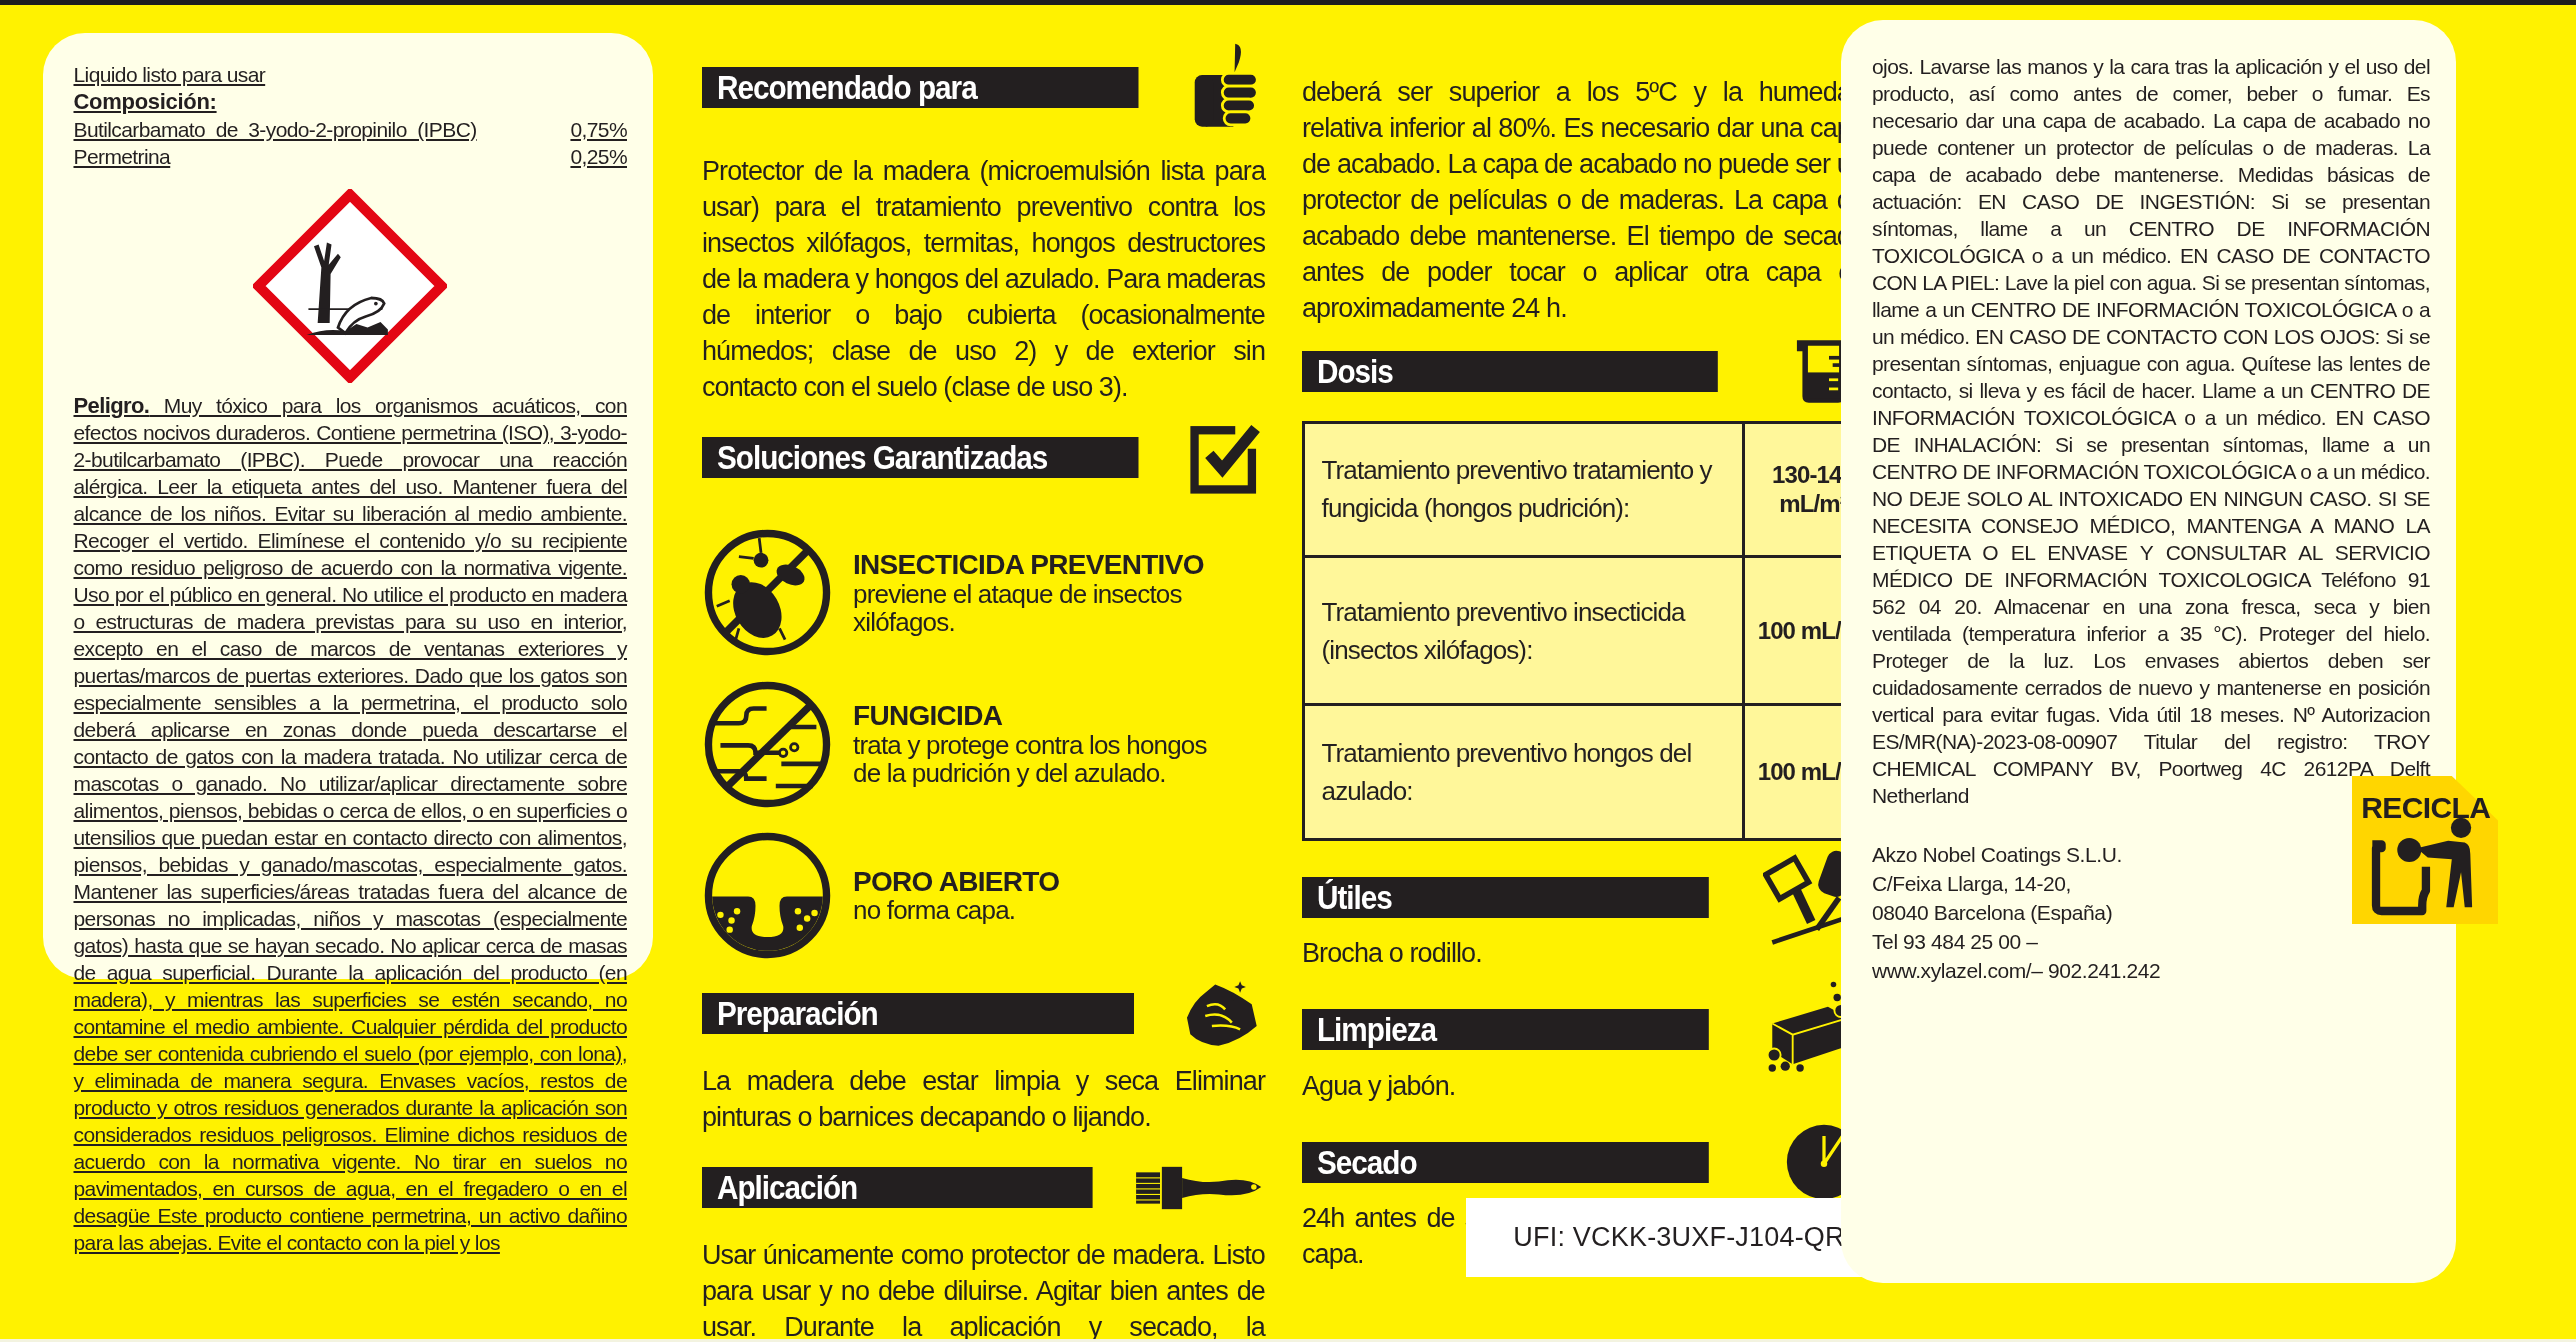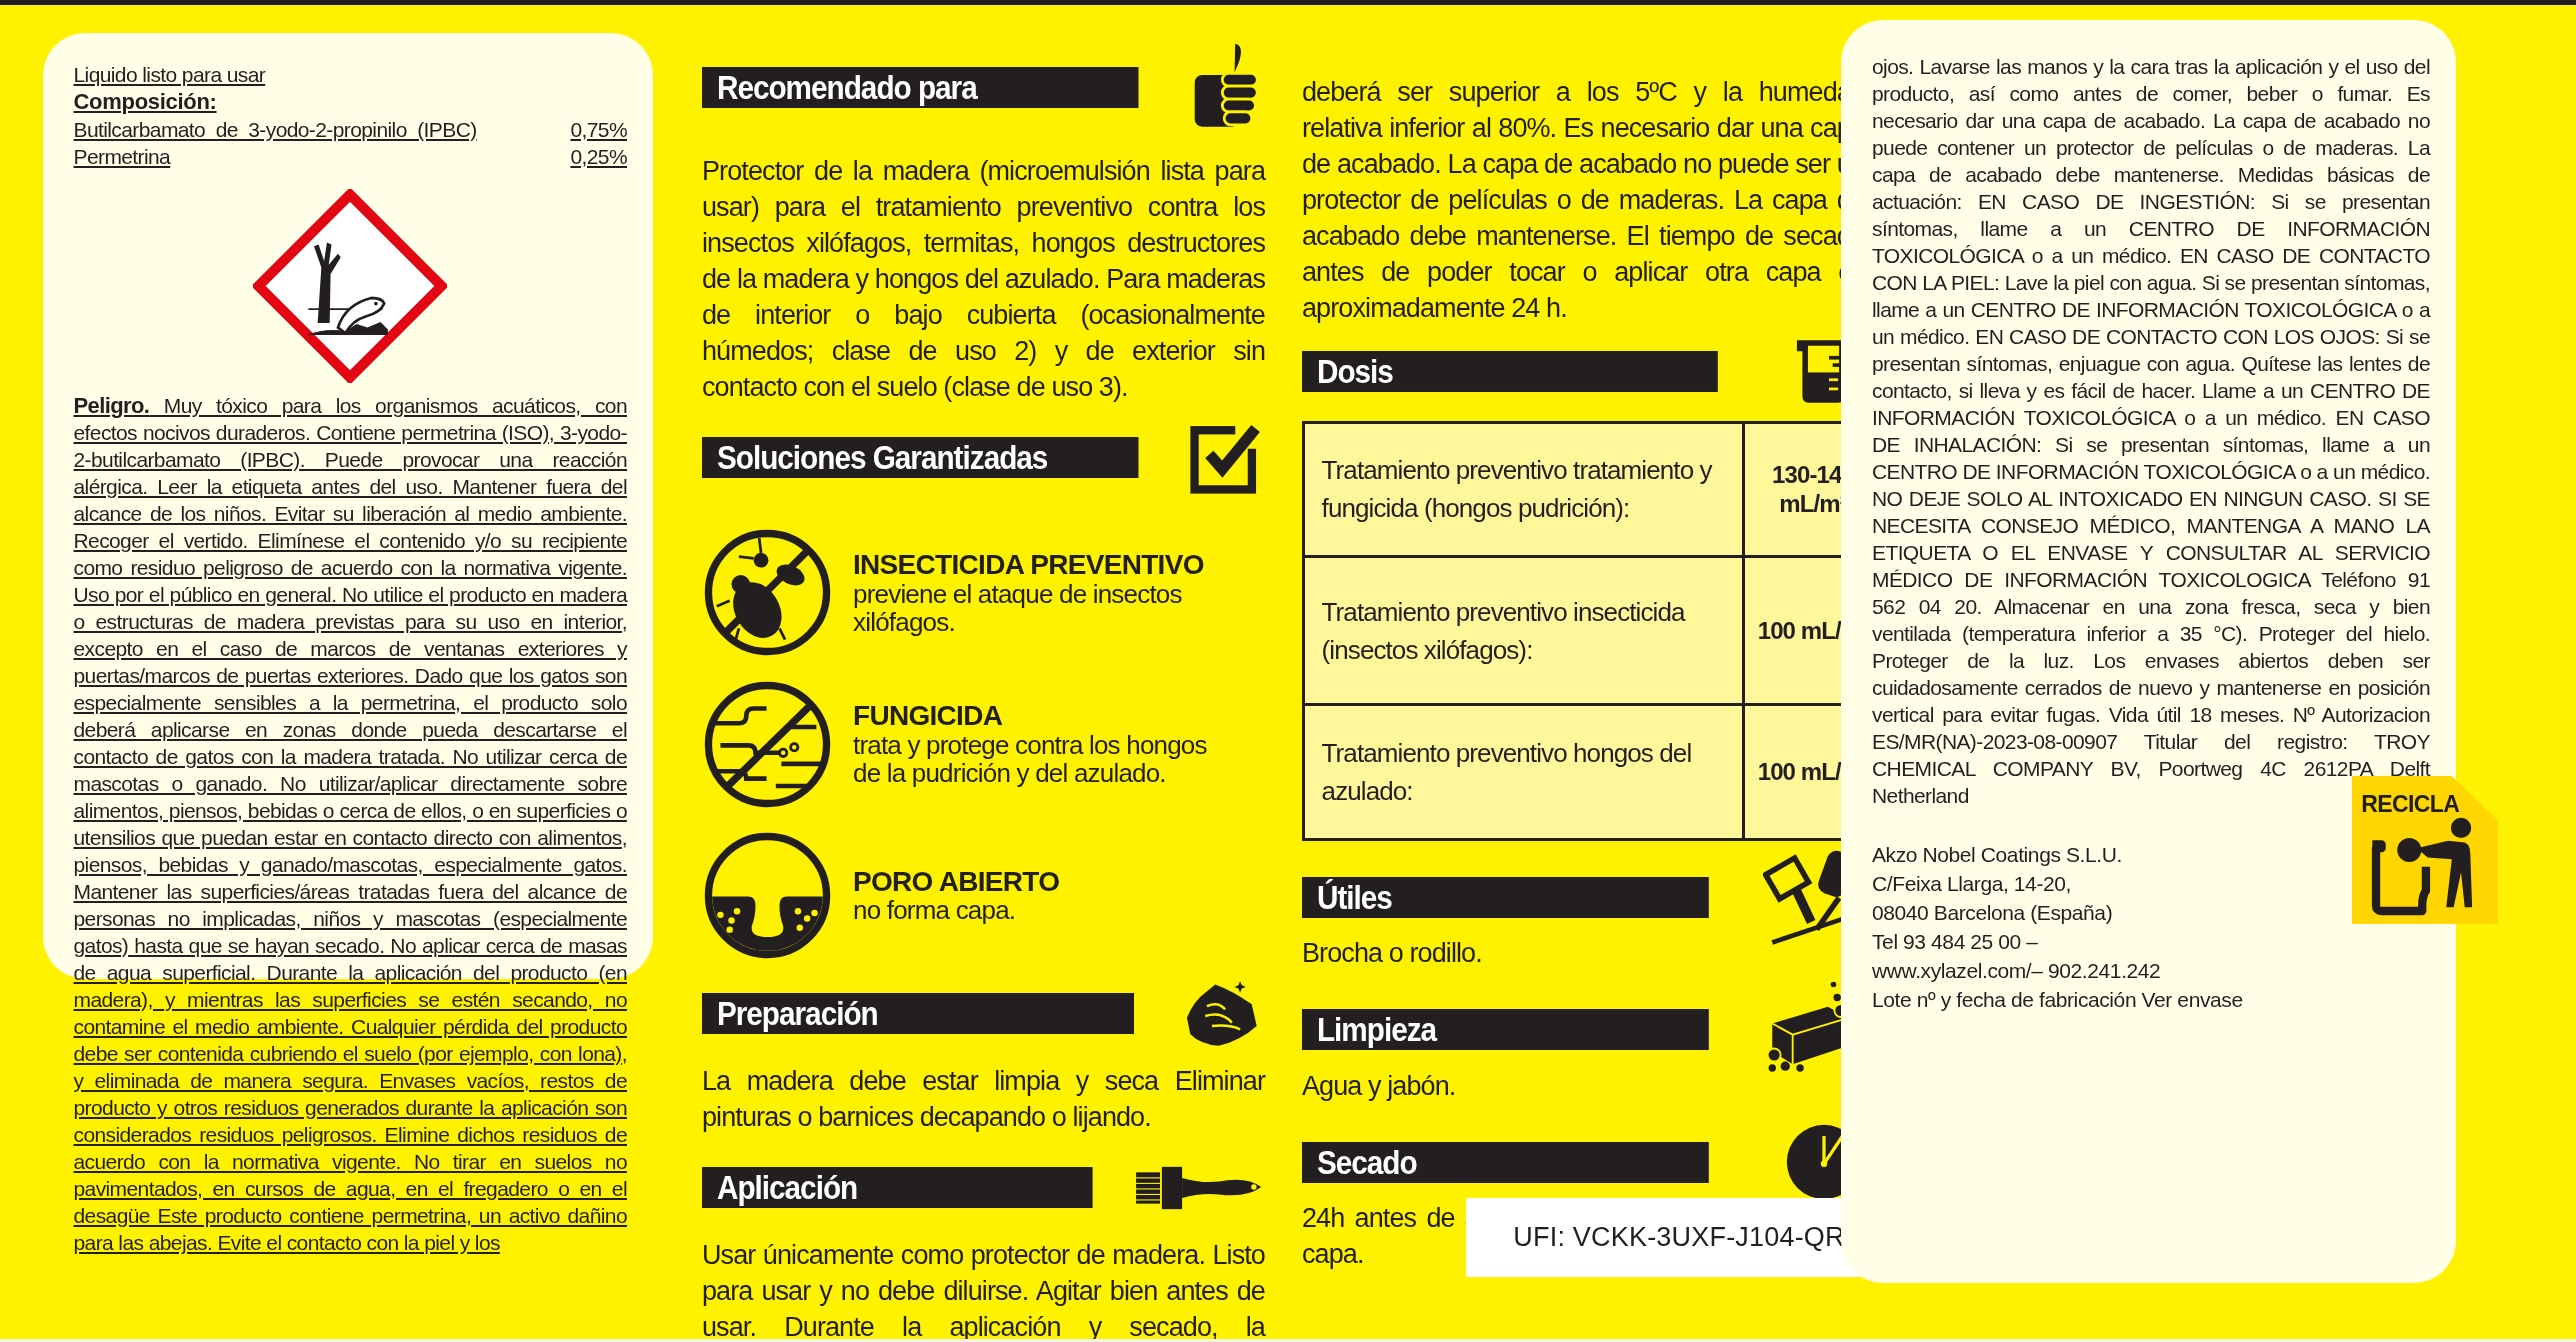--- a/index.html
+++ b/index.html
@@ -312,29 +312,28 @@
 <div class="vert-code" style="top:805px;left:1880px;transform:rotate(-90deg);transform-origin:0 0;">2238964/01</div>
 
 <div class="panel" id="right-panel">
   <div class="small-text justify">ojos. Lavarse las manos y la cara tras la aplicación y el uso del producto, así como antes de comer, beber o fumar. Es necesario dar una capa de acabado. La capa de acabado no puede contener un protector de películas o de maderas. La capa de acabado debe mantenerse. Medidas básicas de actuación: EN CASO DE INGESTIÓN: Si se presentan síntomas, llame a un CENTRO DE INFORMACIÓN TOXICOLÓGICA o a un médico. EN CASO DE CONTACTO CON LA PIEL: Lave la piel con agua. Si se presentan síntomas, llame a un CENTRO DE INFORMACIÓN TOXICOLÓGICA o a un médico. EN CASO DE CONTACTO CON LOS OJOS: Si se presentan síntomas, enjuague con agua. Quítese las lentes de contacto, si lleva y es fácil de hacer. Llame a un CENTRO DE INFORMACIÓN TOXICOLÓGICA o a un médico. EN CASO DE INHALACIÓN: Si se presentan síntomas, llame a un CENTRO DE INFORMACIÓN TOXICOLÓGICA o a un médico. NO DEJE SOLO AL INTOXICADO EN NINGUN CASO. SI SE NECESITA CONSEJO MÉDICO, MANTENGA A MANO LA ETIQUETA O EL ENVASE Y CONSULTAR AL SERVICIO MÉDICO DE INFORMACIÓN TOXICOLOGICA Teléfono 91 562 04 20. Almacenar en una zona fresca, seca y bien ventilada (temperatura inferior a 35 °C). Proteger del hielo. Proteger de la luz. Los envases abiertos deben ser cuidadosamente cerrados de nuevo y mantenerse en posición vertical para evitar fugas. Vida útil 18 meses. Nº Autorizacion ES/MR(NA)-2023-08-00907 Titular del registro: TROY CHEMICAL COMPANY BV, Poortweg 4C 2612PA Delft Netherland</div>
   <div class="company" style="margin-top:31px;">
     <div>Akzo Nobel Coatings S.L.U.</div>
     <div>C/Feixa Llarga, 14-20,</div>
     <div>08040 Barcelona (España)</div>
     <div>Tel 93 484 25 00 –</div>
     <div>www.xylazel.com/– 902.241.242</div>
-    <div>Lote nº y fecha de fabricación Ver envase</div>
   </div>
 </div>
 
 <div class="recicla">
   <svg width="146" height="148" viewBox="0 0 158 160" style="position:absolute;left:0;top:0;">
     <path d="M0 0 H108 L158 48 V160 H0 Z" fill="#FFD600"></path>
     <path d="M22 74 H32 V78 H26 V140 Q26 146 32 146 H76 V140 Q76 130 80 124 V98" fill="none" stroke="#231f20" stroke-width="9" stroke-linejoin="round"></path>
     <circle cx="62" cy="80" r="13" fill="#231f20"></circle>
     <circle cx="118" cy="56" r="11" fill="#231f20"></circle>
     <path d="M70 78 L104 70 L122 72 Q128 74 128 84 L130 142 L122 142 L118 104 L110 142 L102 142 L108 90 L82 88 Z" fill="#231f20"></path>
   </svg>
-  <div style="position:absolute;left:9.2px;top:14.8px;font-weight:bold;font-size:23px;letter-spacing:-0.6px;">RECICLA</div>
+  <div style="position:absolute;left:9.2px;top:14.8px;font-weight:bold;font-size:30px;letter-spacing:-0.6px;">RECICLA</div>
 </div>
 
 <div class="bottomline"></div>
 
 
 </body></html>

